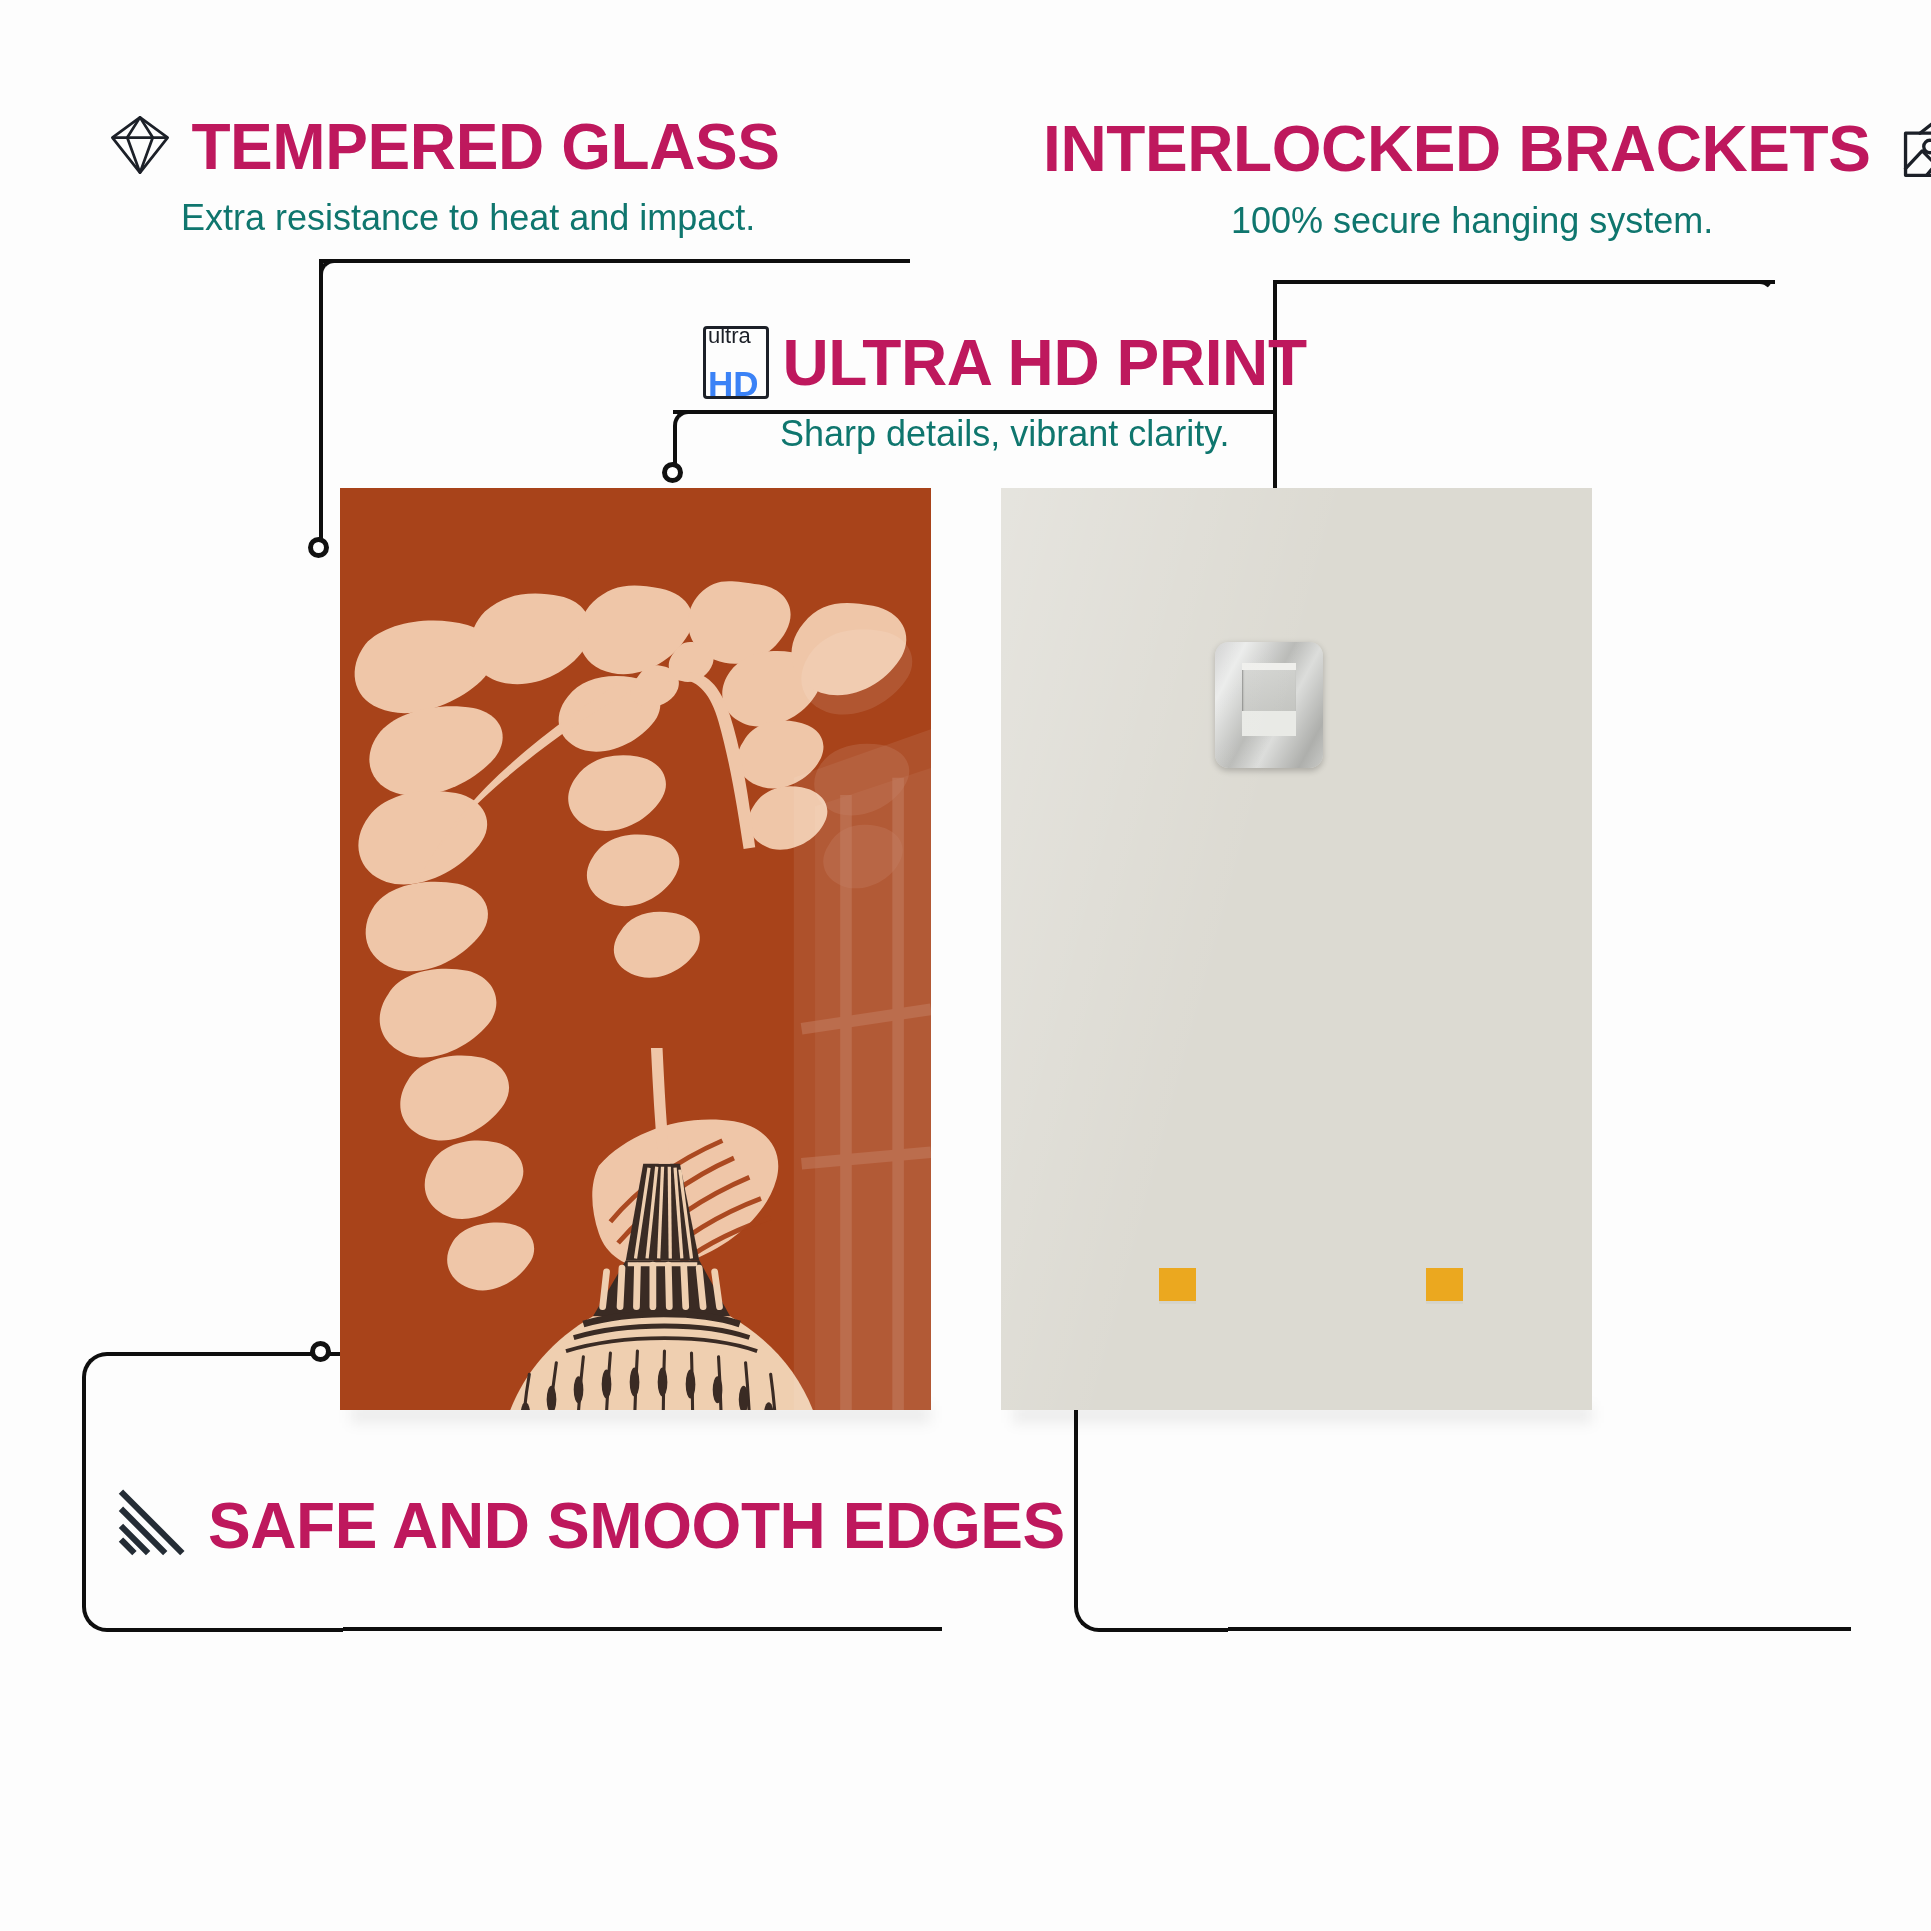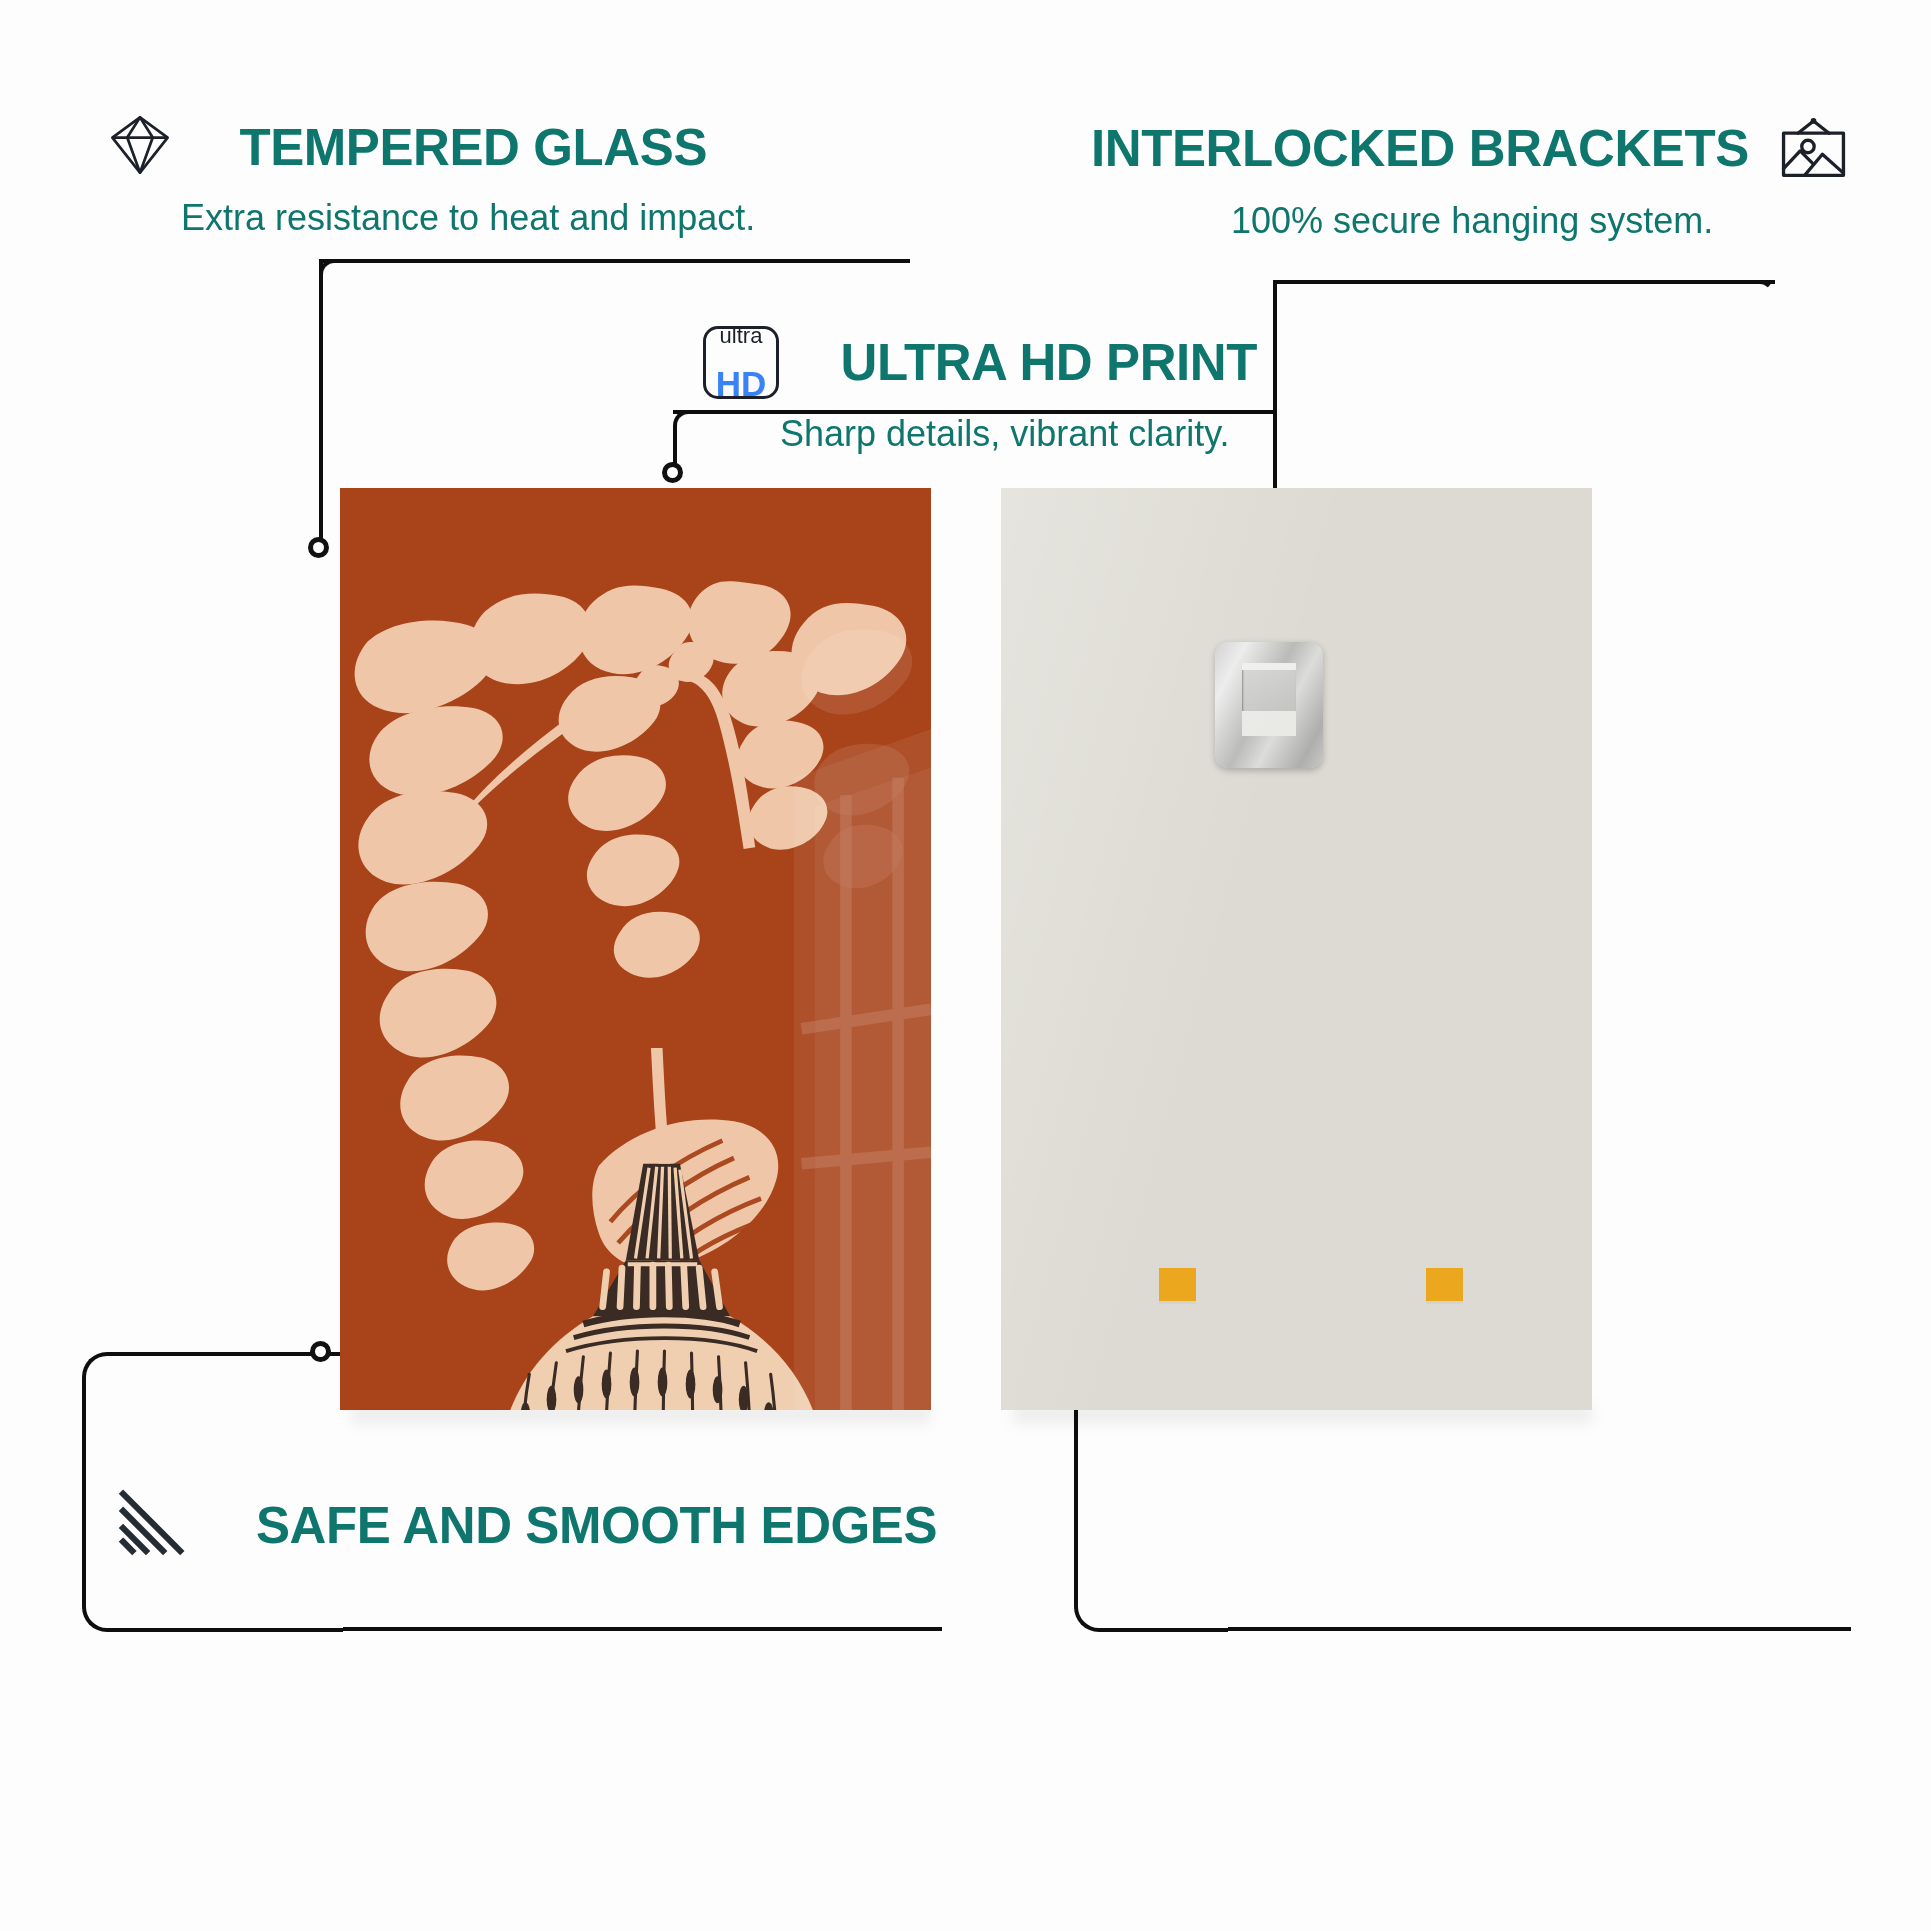--- a/index.html
+++ b/index.html
@@ -9,22 +9,22 @@
     font-family:"Liberation Sans",sans-serif;
     overflow:hidden;
     position:relative;
   }
   #stage{position:absolute;inset:0;}
 
   
   .feat{position:absolute;display:flex;flex-direction:column;}
   .feat-head{display:flex;align-items:center;gap:17.4px;white-space:nowrap;}
   .feat-title{
-    font-size:51px;font-weight:bold;color:#0f766e;
-    letter-spacing:-0.4px;line-height:1;margin-left:48px;
+    font-size:64px;font-weight:bold;color:#be185d;
+    letter-spacing:-0.4px;line-height:1;
   }
   .feat-sub{
     font-size:36px;color:#0f766e;white-space:nowrap;
     line-height:1.1;font-weight:400;
   }
 
   
   .conn{position:absolute;border-color:#0e0e0e;border-style:solid;border-width:0;box-sizing:border-box;}
   .ring{
     position:absolute;width:21px;height:21px;border-radius:50%;
@@ -132,22 +132,22 @@
           <path d="M5 52 L20 36 L31 47"></path>
           <path d="M24 58 L40 39 L59 56"></path>
         </svg>
       </span>
     </div>
     <div class="feat-sub" style="margin-top:15.4px;margin-left:188px;">100% secure hanging system.</div>
   </div>
 
   <div class="feat" style="left:703px;top:326px;">
     <div class="feat-head" style="gap:13.5px;">
-      <span style="display:flex;flex-direction:column;align-items:center;justify-content:center;
-                   width:76px;height:73px;border:3.4px solid #1c2028;border-radius:15px;
+      <span style="display:flex;flex-direction:column;justify-content:center;
+                   width:66px;height:73px;border:3.4px solid #1c2028;border-radius:4px;
                    line-height:1;padding:0 1.9px;box-sizing:border-box;">
         <span style="font-size:22px;color:#1c2028;font-weight:400;">ultra</span>
         <span style="font-size:35px;color:#3b82f6;font-weight:bold;margin-top:19px;">HD</span>
       </span>
       <span class="feat-title">ULTRA HD PRINT</span>
     </div>
     <div class="feat-sub" style="margin-top:14.5px;margin-left:77px;">Sharp details, vibrant clarity.</div>
   </div>
 
   <div class="feat" style="left:114px;top:1487px;">

